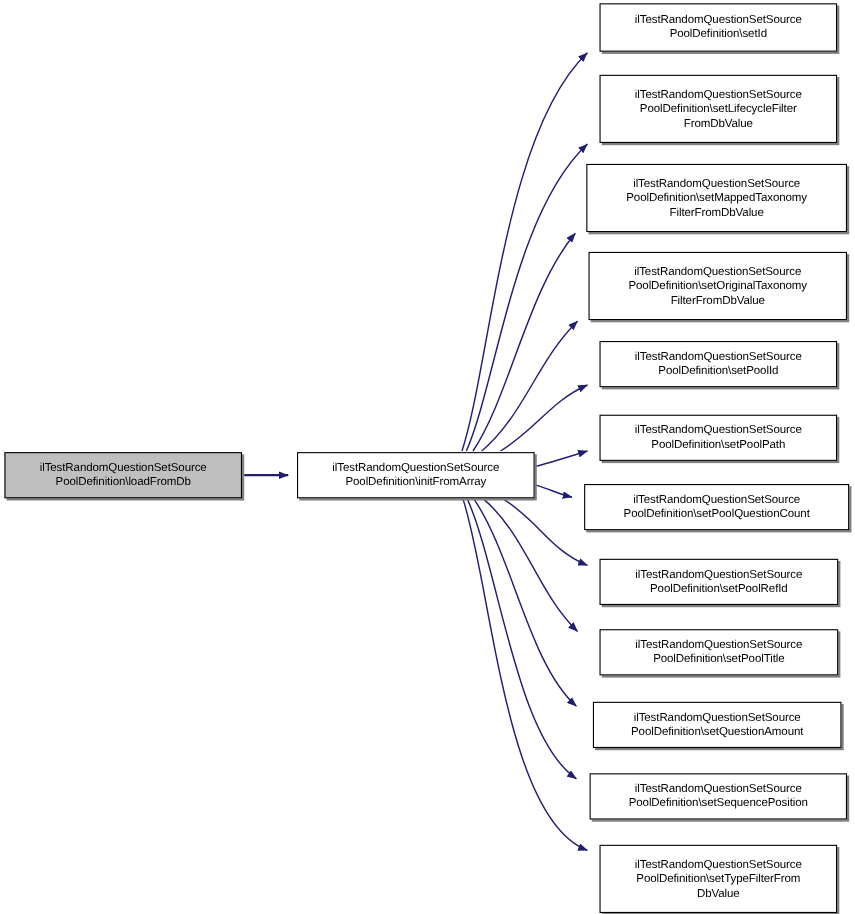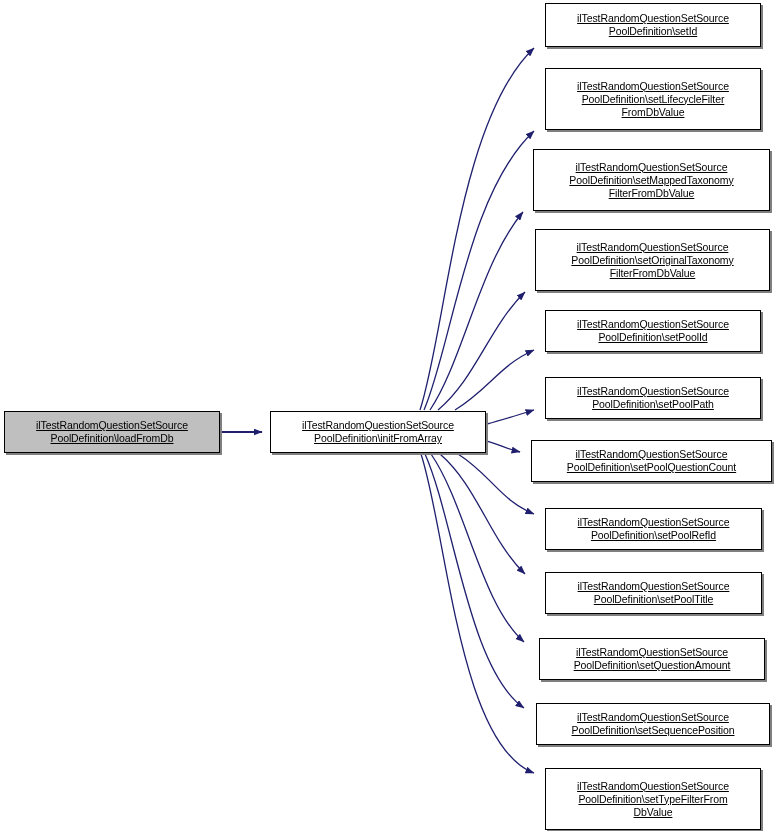--- a/index.html
+++ b/index.html
@@ -42,21 +42,20 @@
     white-space: pre-line;
     letter-spacing: -0.1px;
   }
   .node.current {
     background: #bfbfbf;
   }
   .node-label {
     display: block;
     width: 100%;
     padding: 0 2px;
-    text-decoration: underline;
   }
 </style>
 </head>
 <body>
 
 <div id="callgraph">
 
   <svg id="edge-layer" viewBox="0 0 777 831" xmlns="http://www.w3.org/2000/svg">
     <defs>
       <marker id="arrowhead" markerWidth="9" markerHeight="7" refX="8.5" refY="3.5" orient="auto" markerUnits="userSpaceOnUse">

